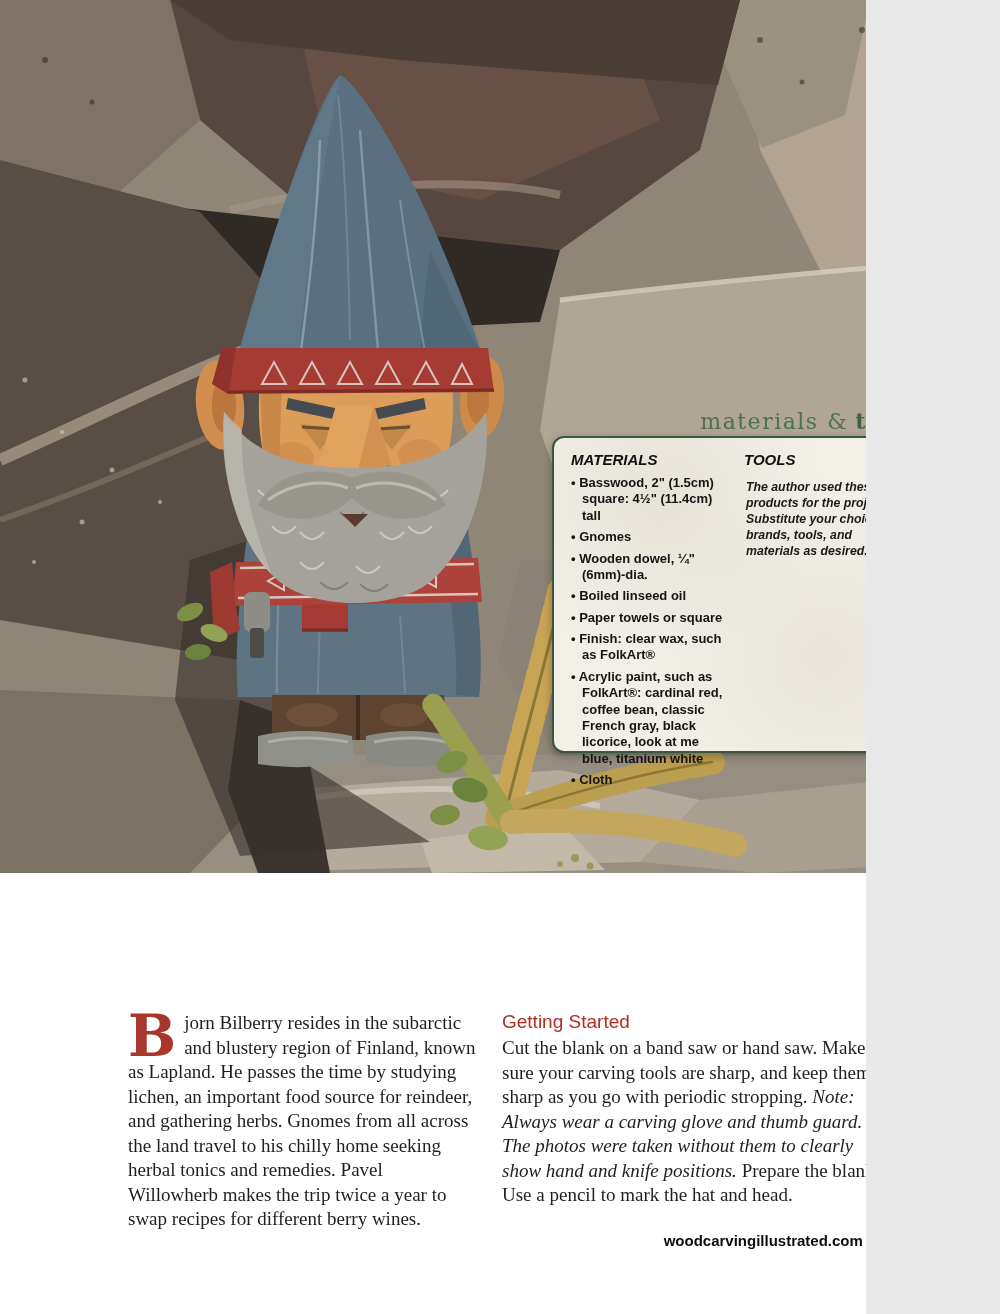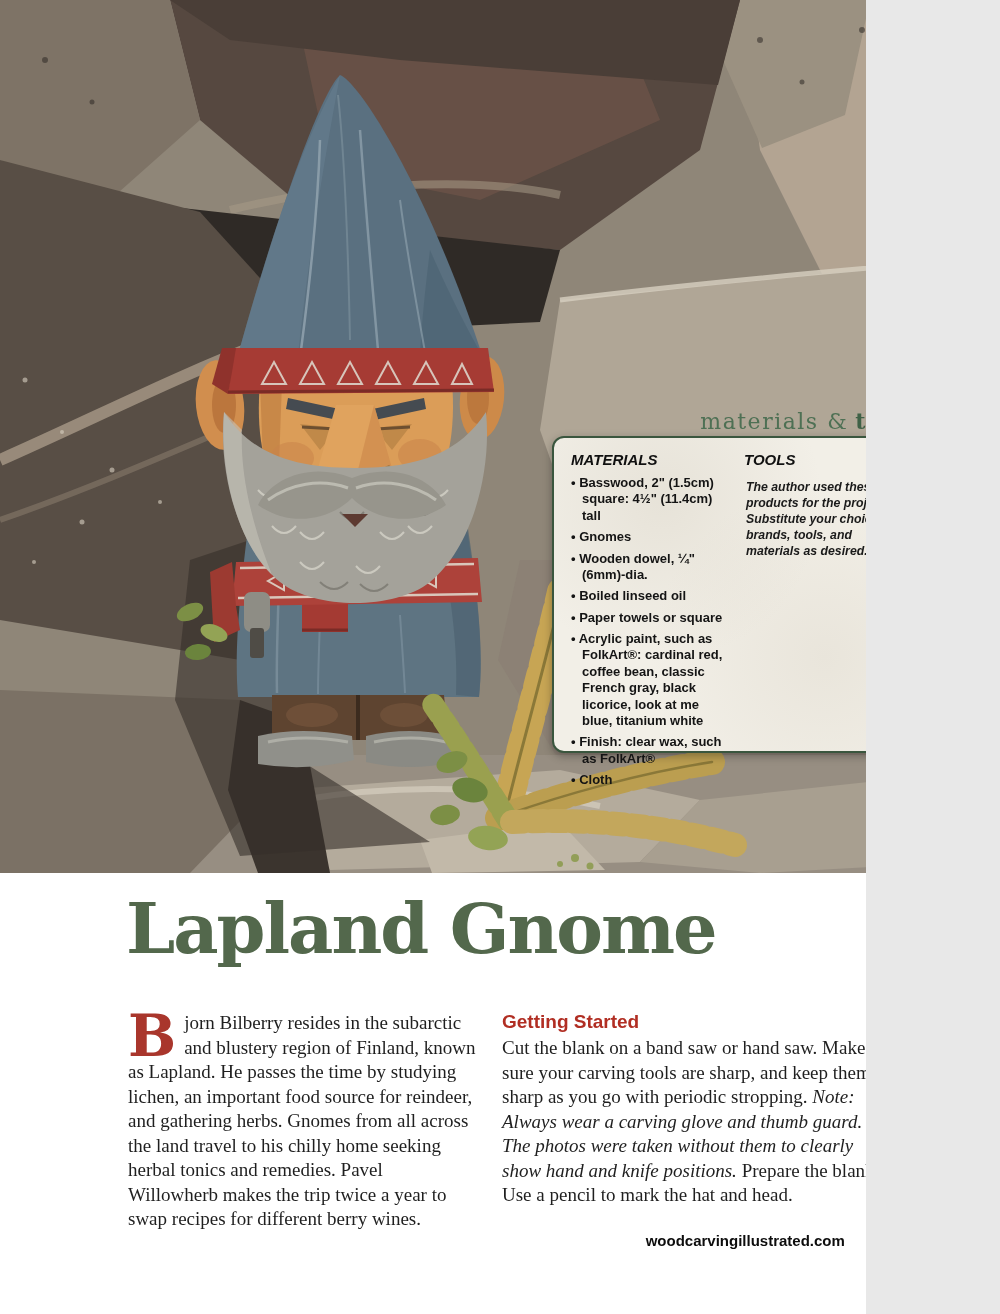--- a/index.html
+++ b/index.html
@@ -37,24 +37,24 @@
   .article-title{position:absolute;left:126px;top:14px;margin:0;
         font-family:"DejaVu Serif","Liberation Serif",serif;font-weight:bold;
         font-size:70px;letter-spacing:-2px;color:#53684c;}
   .cols{position:absolute;left:128px;top:138px;width:758px;display:flex;gap:26px;}
   .col-left{width:348px;}
   .col-right{width:384px;}
   .bodytext{margin:0;font-family:"Liberation Serif","DejaVu Serif",serif;font-size:19px;
         line-height:24.5px;color:#1f1f1f;}
   .dropcap{float:left;font-family:"DejaVu Serif","Liberation Serif",serif;font-weight:bold;
         font-size:57px;line-height:44px;color:#a9362c;padding:3px 8px 0 0;}
-  .gs-head{margin:0 0 3px 0;font-family:"Liberation Sans",sans-serif;font-weight:bold;
+  .gs-head{margin:0 0 3px 0;font-family:"Liberation Sans",sans-serif;font-weight:normal;
         font-size:19px;color:#b12e23;}
   .bodytext em{font-style:italic;}
-  .footer{position:absolute;right:82px;top:356px;display:flex;align-items:baseline;gap:52px;}
+  .footer{position:absolute;right:82px;top:356px;display:flex;align-items:baseline;gap:34px;}
   .footer .site{font-family:"Liberation Sans",sans-serif;font-weight:bold;font-size:15px;color:#0d0d0d;}
   .footer .pageno{font-family:"Liberation Sans",sans-serif;font-weight:bold;font-size:19px;color:#0d0d0d;}
 </style>
 </head>
 <body>
 
 <div class="page">
 
   <div class="photo">
     <svg viewBox="0 0 1000 873" preserveAspectRatio="none">
@@ -296,35 +296,34 @@
       </div>
       <div class="mbox-cols">
         <div class="mcol">
           <h3 class="mhead">MATERIALS</h3>
           <ul class="mlist">
               <li>Basswood, 2" (1.5cm) square: 4½" (11.4cm) tall</li>
               <li>Gnomes</li>
               <li>Wooden dowel, ¼" (6mm)-dia.</li>
               <li>Boiled linseed oil</li>
               <li>Paper towels or square</li>
+              <li>Finish: clear wax, such as FolkArt®</li>
               <li>Acrylic paint, such as FolkArt®: cardinal red, coffee bean, classic French gray, black licorice, look at me blue, titanium white</li>
-              <li>Finish: clear wax, such as FolkArt®</li>
               <li>Cloth</li>
             </ul>
         </div>
         <div class="mcol">
           <h3 class="mhead">TOOLS</h3>
           <p class="mnote">The author used these products for the project. Substitute your choice of brands, tools, and materials as desired.</p>
         </div>
       </div>
     </div>
   </div>
 
   <div class="content">
-    <h1 class="article-title">Lapland Gnome</h1>
 
     <div class="cols">
       <div class="col-left">
         <p class="bodytext"><span class="dropcap">B</span><span>jorn Bilberry resides in the subarctic and blustery region of Finland, known as Lapland. He passes the time by studying lichen, an important food source for reindeer, and gathering herbs. Gnomes from all across the land travel to his chilly home seeking herbal tonics and remedies. Pavel Willowherb makes the trip twice a year to swap recipes for different berry wines.</span></p>
       </div>
       <div class="col-right">
         <h2 class="gs-head">Getting Started</h2>
         <p class="bodytext"><span>Cut the blank on a band saw or hand saw. Make sure your carving tools are sharp, and keep them sharp as you go with periodic stropping. </span><em>Note: Always wear a carving glove and thumb guard. The photos were taken without them to clearly show hand and knife positions.</em><span> Prepare the blank. Use a pencil to mark the hat and head.</span></p>
       </div>
     </div>

